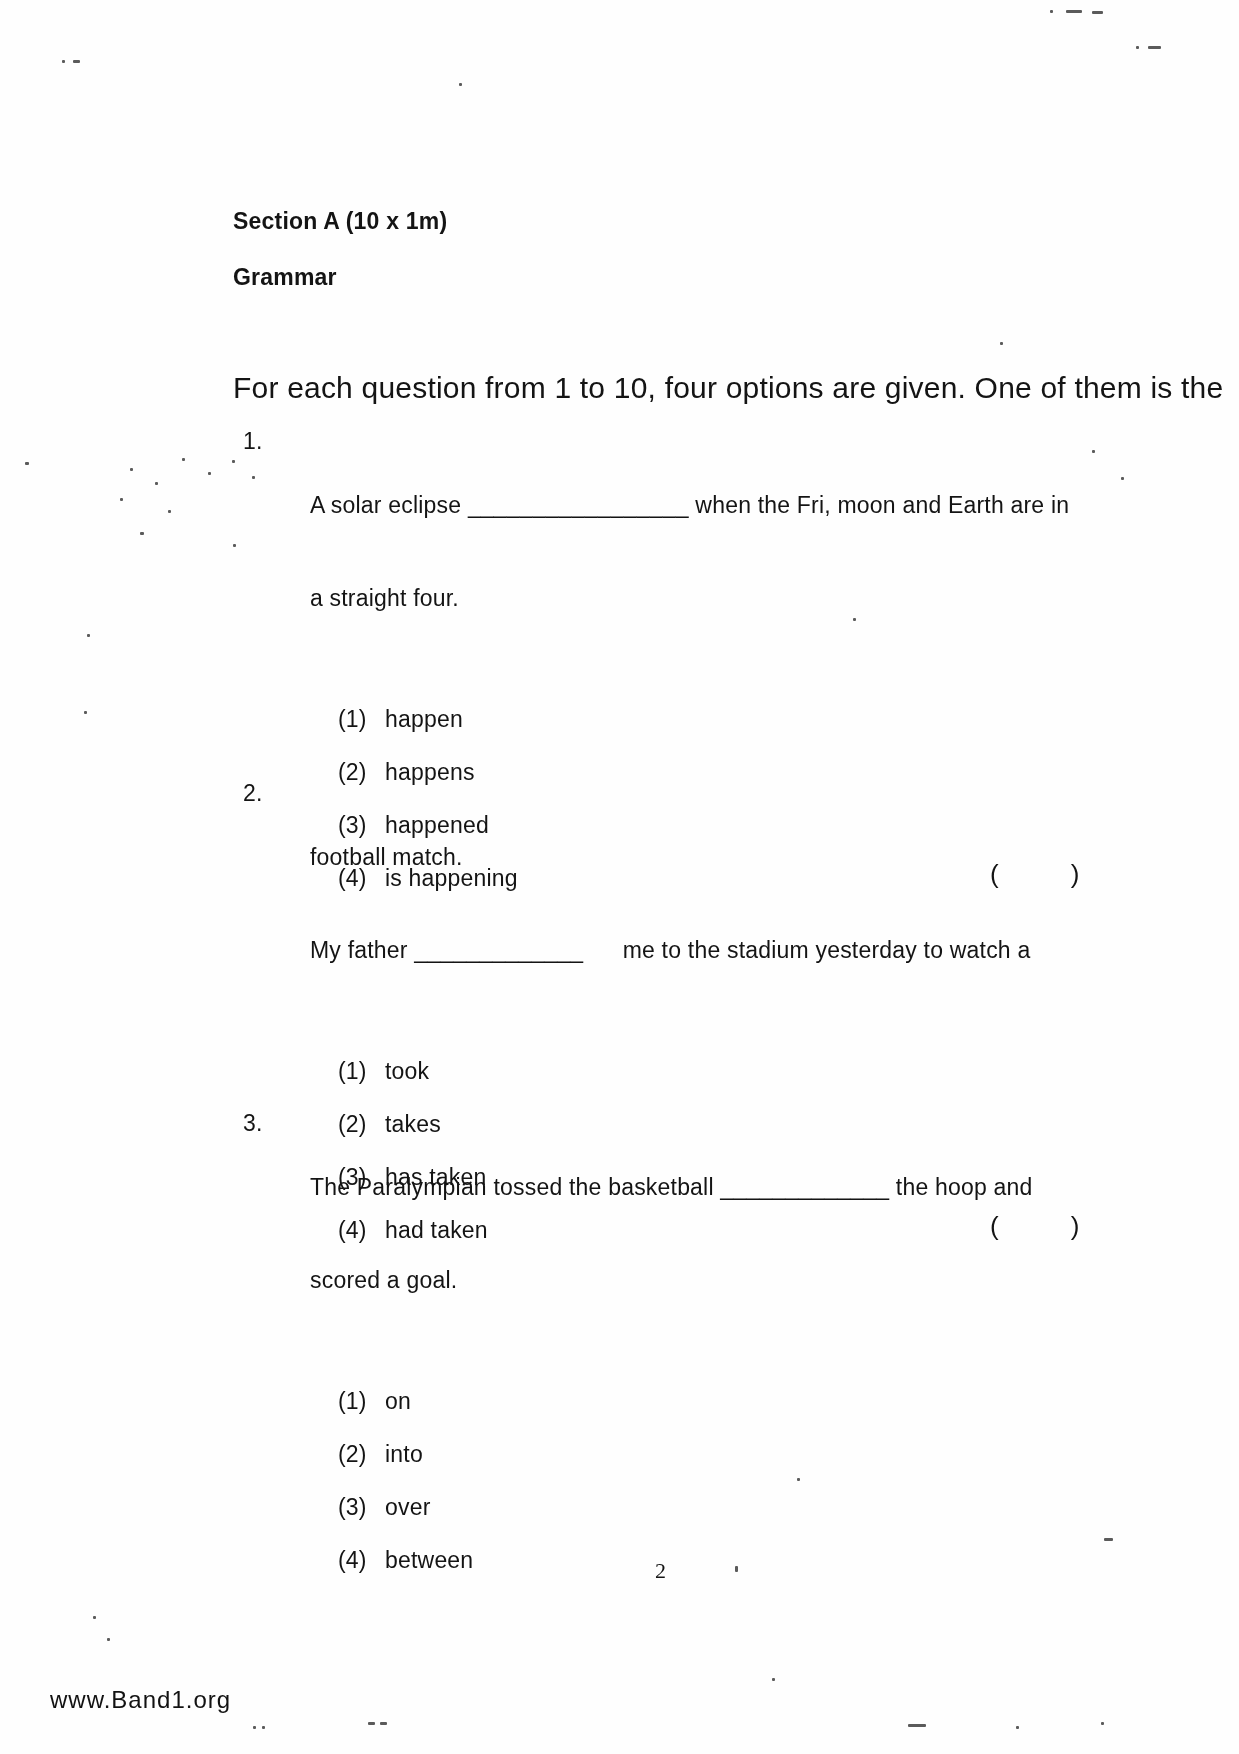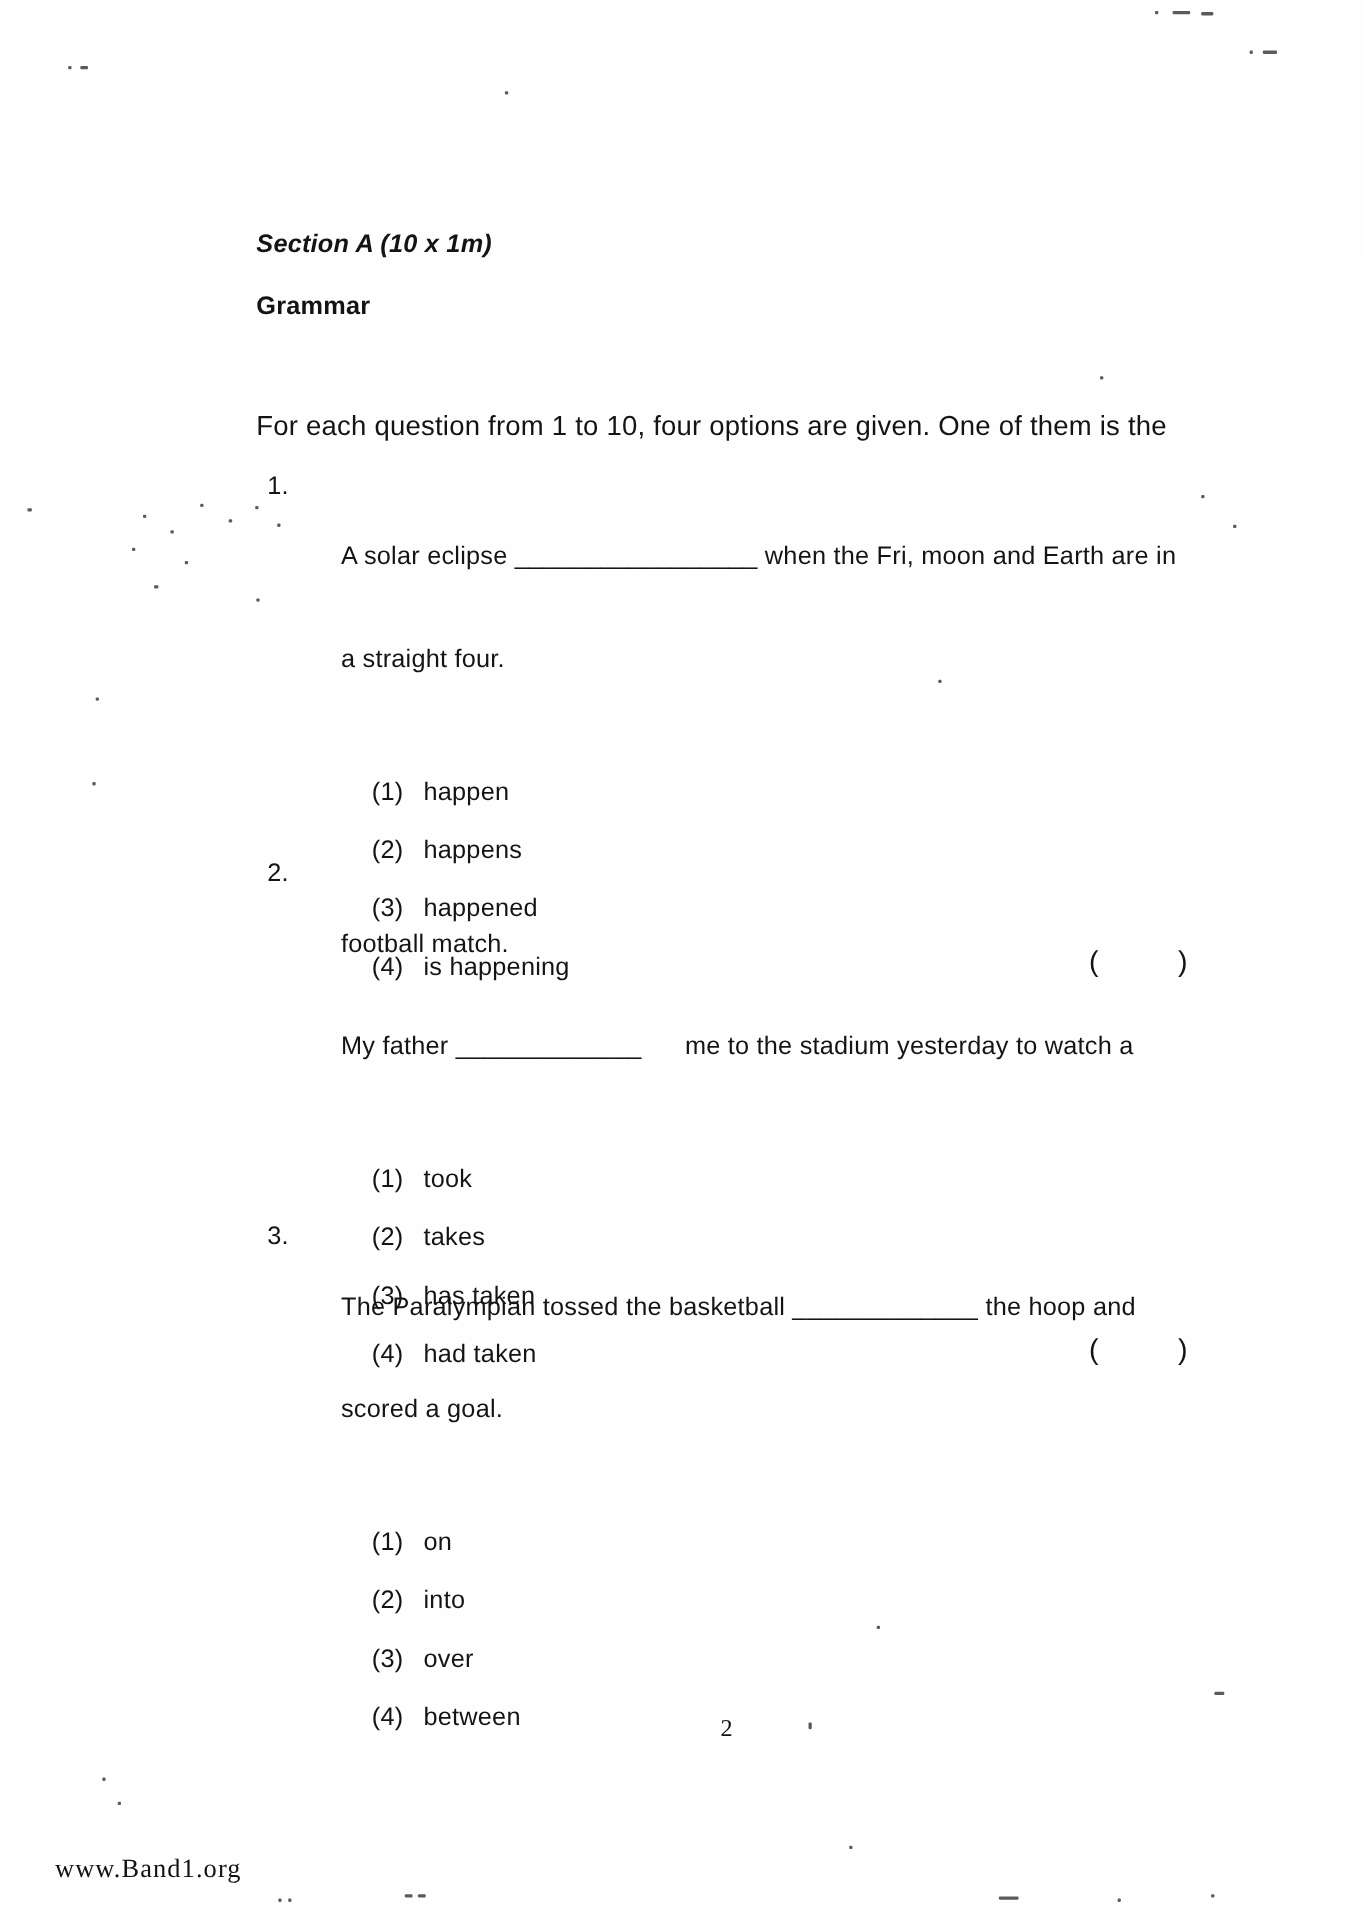--- a/index.html
+++ b/index.html
@@ -13,25 +13,25 @@
   }
   .scan-content{
     position:absolute;inset:0;
     filter:blur(0.35px) contrast(1.08);
     letter-spacing:0.2px;
   }
   .heading{
     position:absolute;left:233px;
     font-size:23px;font-weight:bold;white-space:pre;
   }
-  #section-heading{top:208px;font-style:italic;}
+  #section-heading{top:208px;}
   #grammar-heading{top:264px;}
   .instructions{
     position:absolute;left:233px;top:310px;
-    font-size:25px;line-height:31px;white-space:pre;
+    font-size:30px;line-height:31px;white-space:pre;
   }
   .question{
     position:absolute;left:243px;width:960px;font-size:23px;
   }
   #question-1{top:428px;}
   #question-2{top:780px;}
   #question-3{top:1110px;}
   .q-head{display:flex;align-items:flex-start;}
   .q-num{flex:none;width:67px;}
   .q-lines{white-space:pre;line-height:31px;}
@@ -44,21 +44,21 @@
   .answer-bracket{
     position:absolute;left:652px;top:-6px;
     display:flex;gap:72px;font-size:26px;
   }
   #page-number{
     position:absolute;left:655px;top:1558px;
     font-family:"Liberation Serif", serif;font-size:22px;
   }
   #watermark{
     position:absolute;left:50px;top:1686px;
-    font-family:Liberation Serif, serif;
+    font-family:Liberation Sans, sans-serif;
     font-size:24px;color:#1a1a1a;letter-spacing:1px;
   }
   
   .artifacts div{position:absolute;background:#2d2d2d;opacity:.78;border-radius:1px;}
 </style>
 </head>
 <body>
 
 <div class="page">
   <div class="scan-content">

